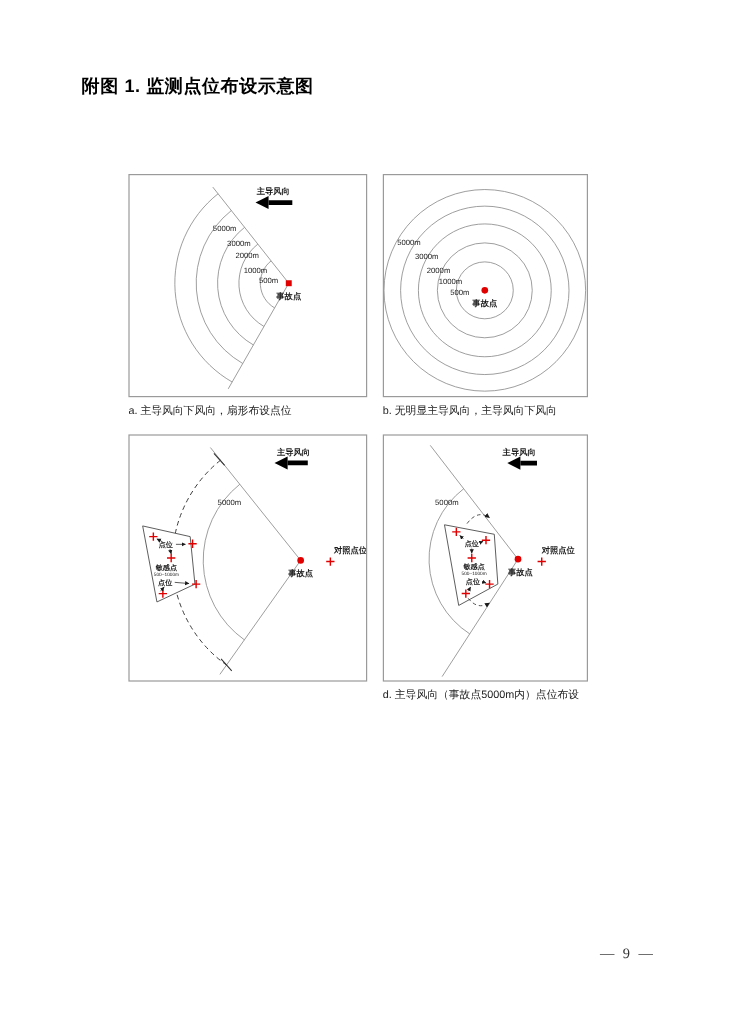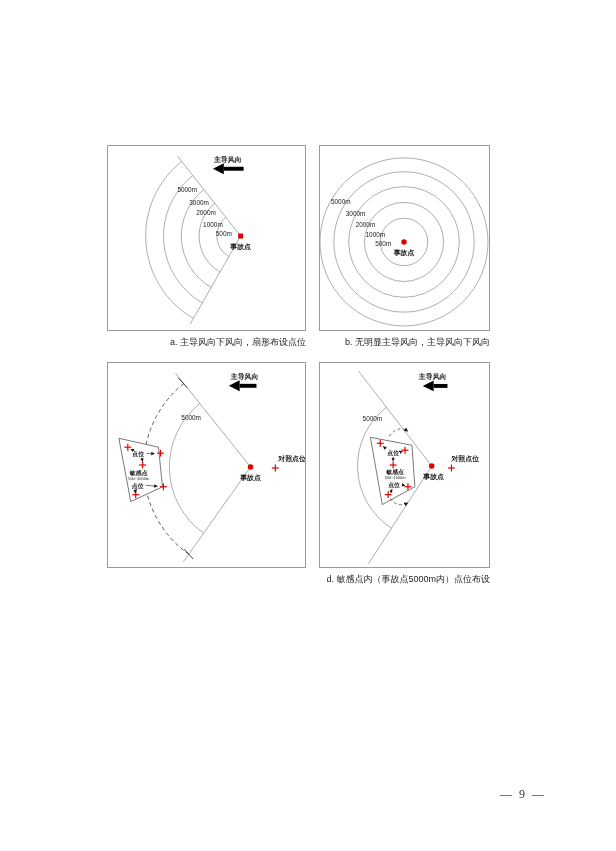--- a/index.html
+++ b/index.html
@@ -12,21 +12,21 @@
     position:absolute;left:68px;top:63px;font-size:15px;font-weight:bold;
     letter-spacing:0.5px;color:#000;white-space:nowrap;
   }
   .panel{position:absolute;border:1px solid #9a9a9a;background:#fff;box-sizing:border-box;}
   .panel svg{display:block;width:100%;height:100%;}
   .panel-a{left:107px;top:145px;width:199px;height:186px;}
   .panel-b{left:319px;top:145px;width:171px;height:186px;}
   .panel-c{left:107px;top:362px;width:199px;height:206px;}
   .panel-d{left:319px;top:362px;width:171px;height:206px;}
   .caption{
-    position:absolute;font-size:9px;color:#222;text-align:right;white-space:nowrap;
+    position:absolute;font-size:9px;color:#222;text-align:left;white-space:nowrap;
   }
   .caption-a{left:107px;top:336px;width:199px;}
   .caption-b{left:319px;top:336px;width:171px;}
   .caption-c{left:107px;top:573px;width:199px;}
   .caption-d{left:319px;top:573px;width:171px;}
   .page-number{
     position:absolute;right:70px;top:787px;font-size:12px;color:#333;
     font-family:"Liberation Serif",serif;letter-spacing:2px;
   }
   svg text{font-family:"Liberation Sans",sans-serif;fill:#1a1a1a;}
@@ -52,20 +52,21 @@
 <svg width="0" height="0" style="position:absolute">
   <defs>
     <marker id="ah" markerWidth="7" markerHeight="7" refX="5.5" refY="3" orient="auto">
       <path d="M0,0 L6,3 L0,6 z" fill="#1a1a1a"></path>
     </marker>
   </defs>
 </svg>
 
 <div class="page">
 
+  <div class="doc-title">附图 1. 监测点位布设示意图</div>
 
   <div class="panel panel-a">
     <svg viewBox="0 0 199 186">
       <text class="t-cjk" x="121" y="16" text-anchor="middle">主导风向</text>
       <g>
         <line class="wind-line" x1="137" y1="23" x2="117" y2="23"></line>
         <polygon class="wind-head" points="117,17.5 117,28.5 106,23"></polygon>
       </g>
       <g>
         <line class="ln" x1="134" y1="91" x2="70" y2="10"></line>
@@ -235,17 +236,17 @@
       <circle class="dot" cx="113" cy="104" r="2.8"></circle>
       <text class="t-cjk" x="115" y="117" text-anchor="middle">事故点</text>
 
       <text class="t-cjk" x="147" y="99" text-anchor="middle">对照点位</text>
       <g class="cross">
         <line x1="129.5" y1="106" x2="136.5" y2="106"></line>
           <line x1="133" y1="102.5" x2="133" y2="109.5"></line>
       </g>
     </svg>
   </div>
-  <div class="caption caption-d">d. 敏感点内（事故点5000m内）点位布设</div>
+  <div class="caption caption-d">d. 主导风向（事故点5000m内）点位布设</div>
 
   <div class="page-number">— 9 —</div>
 
 </div>
 
 </body></html>

